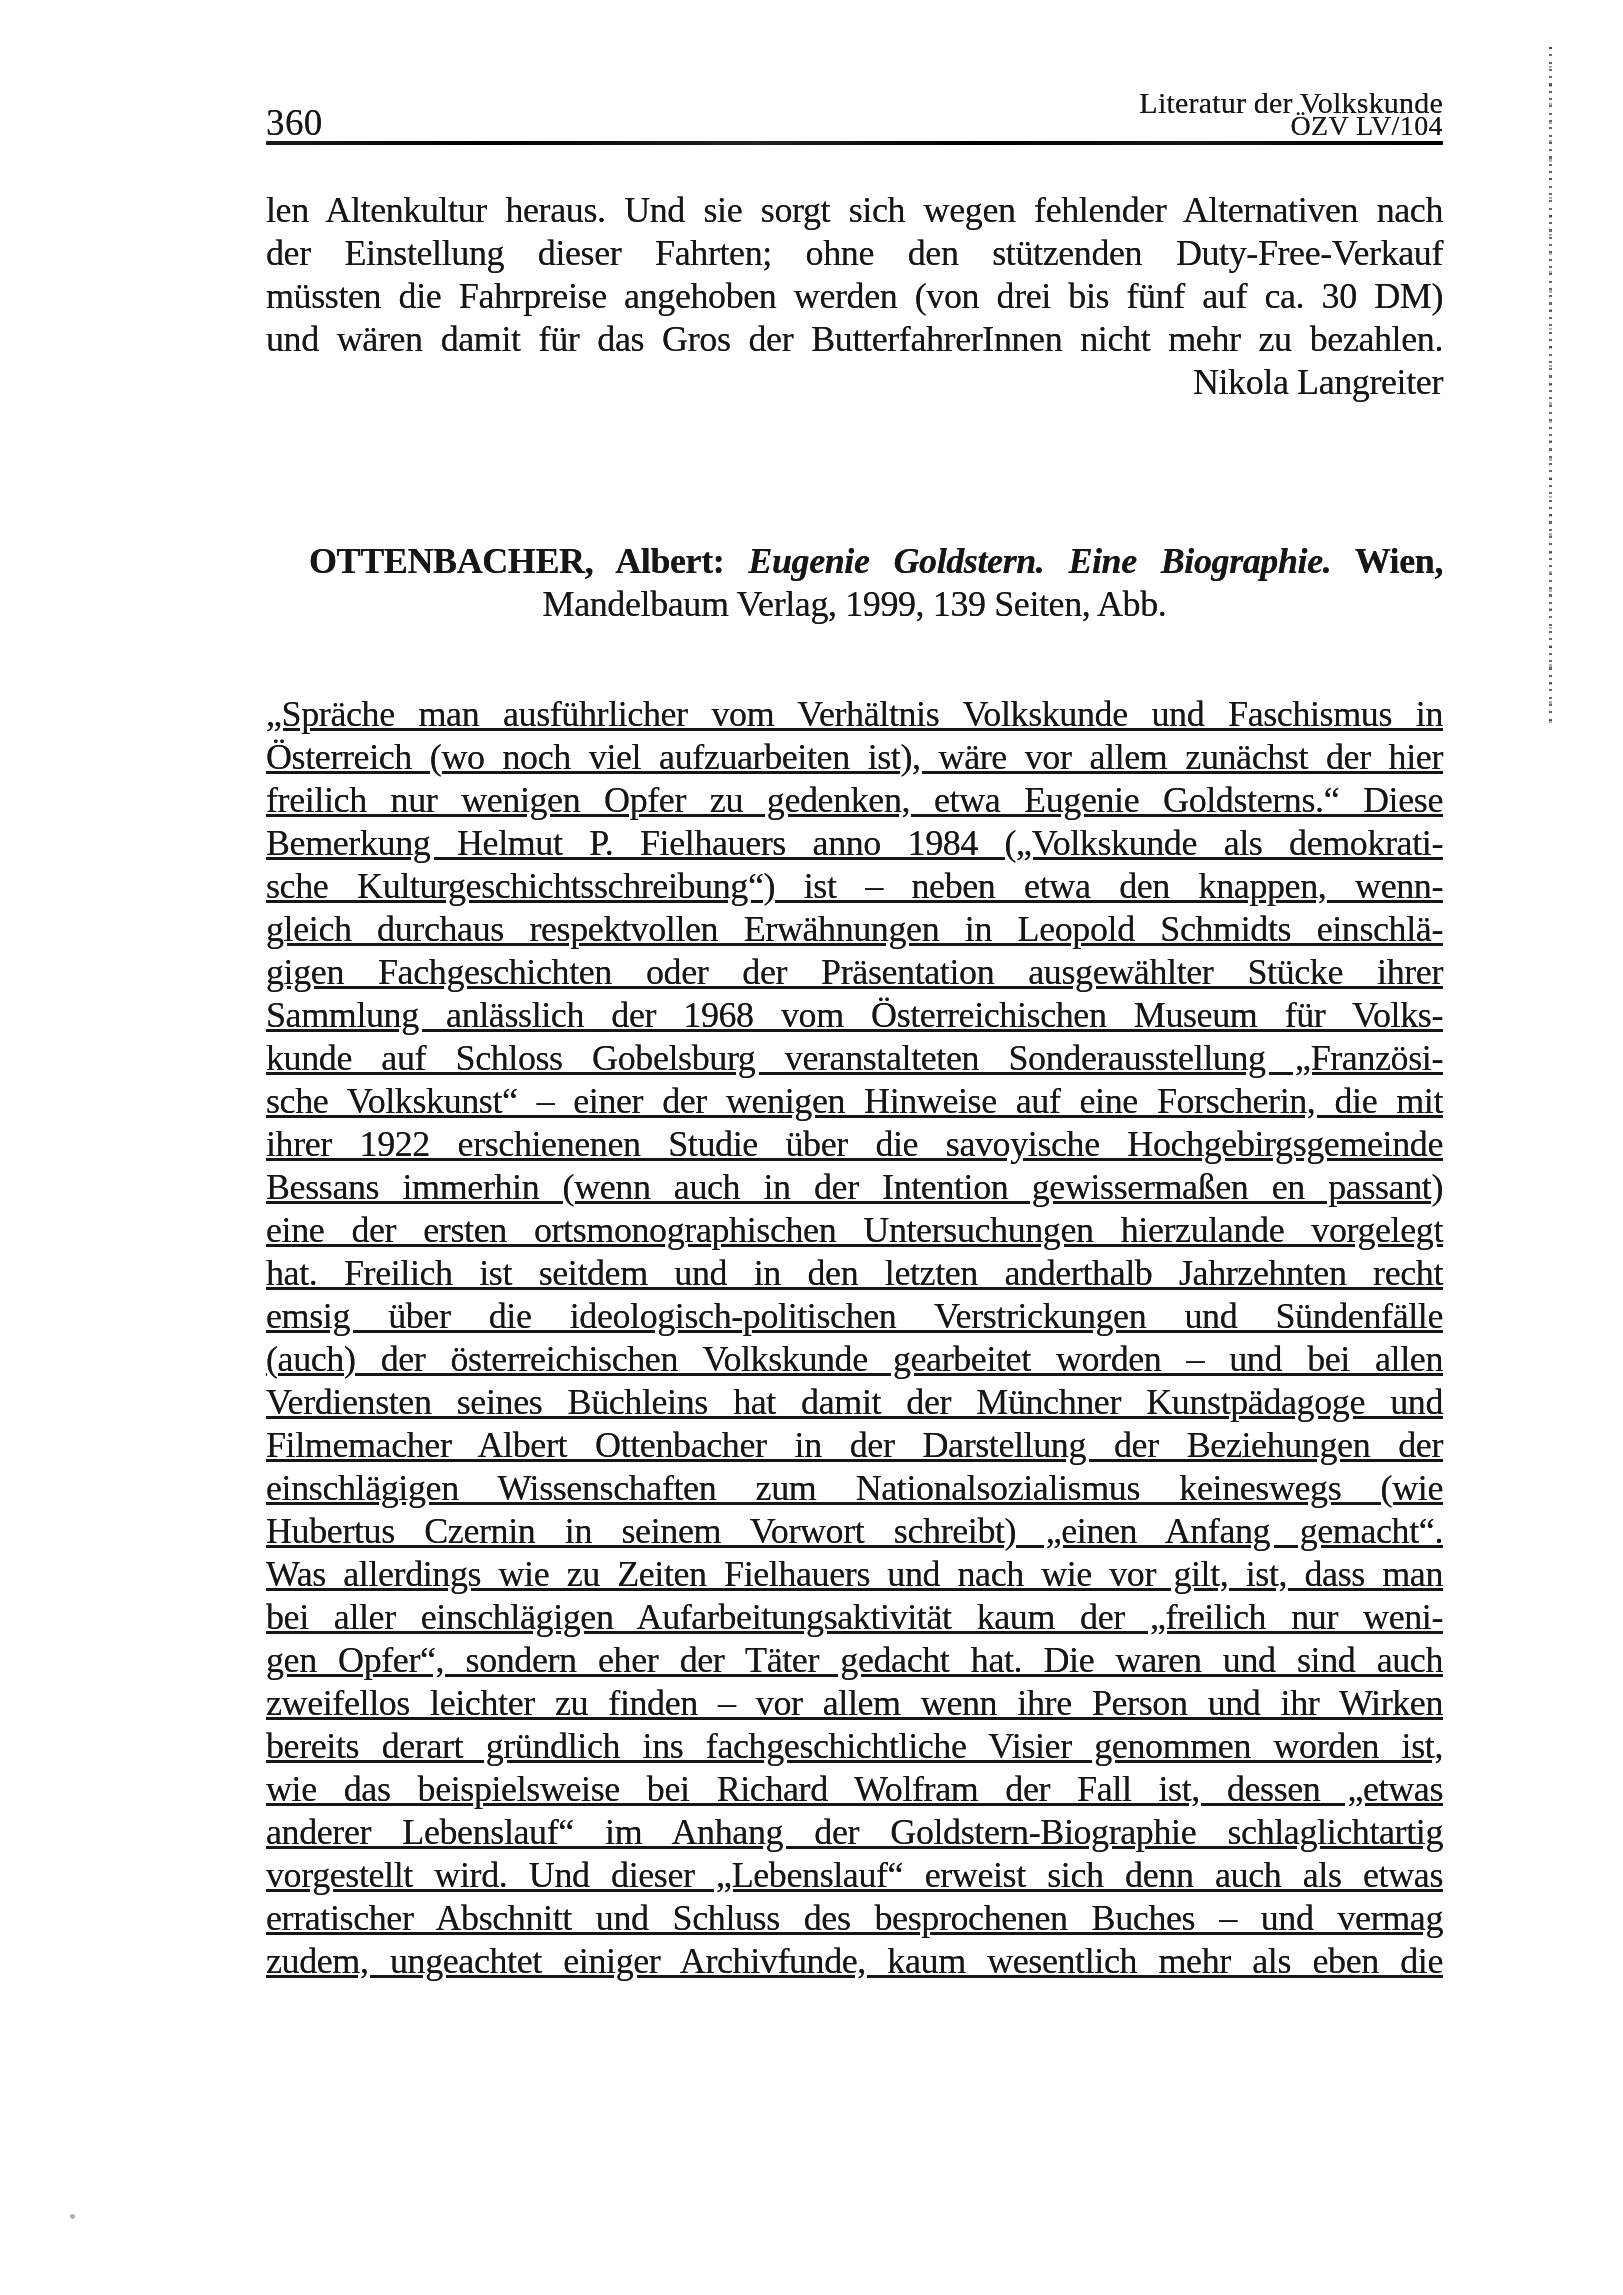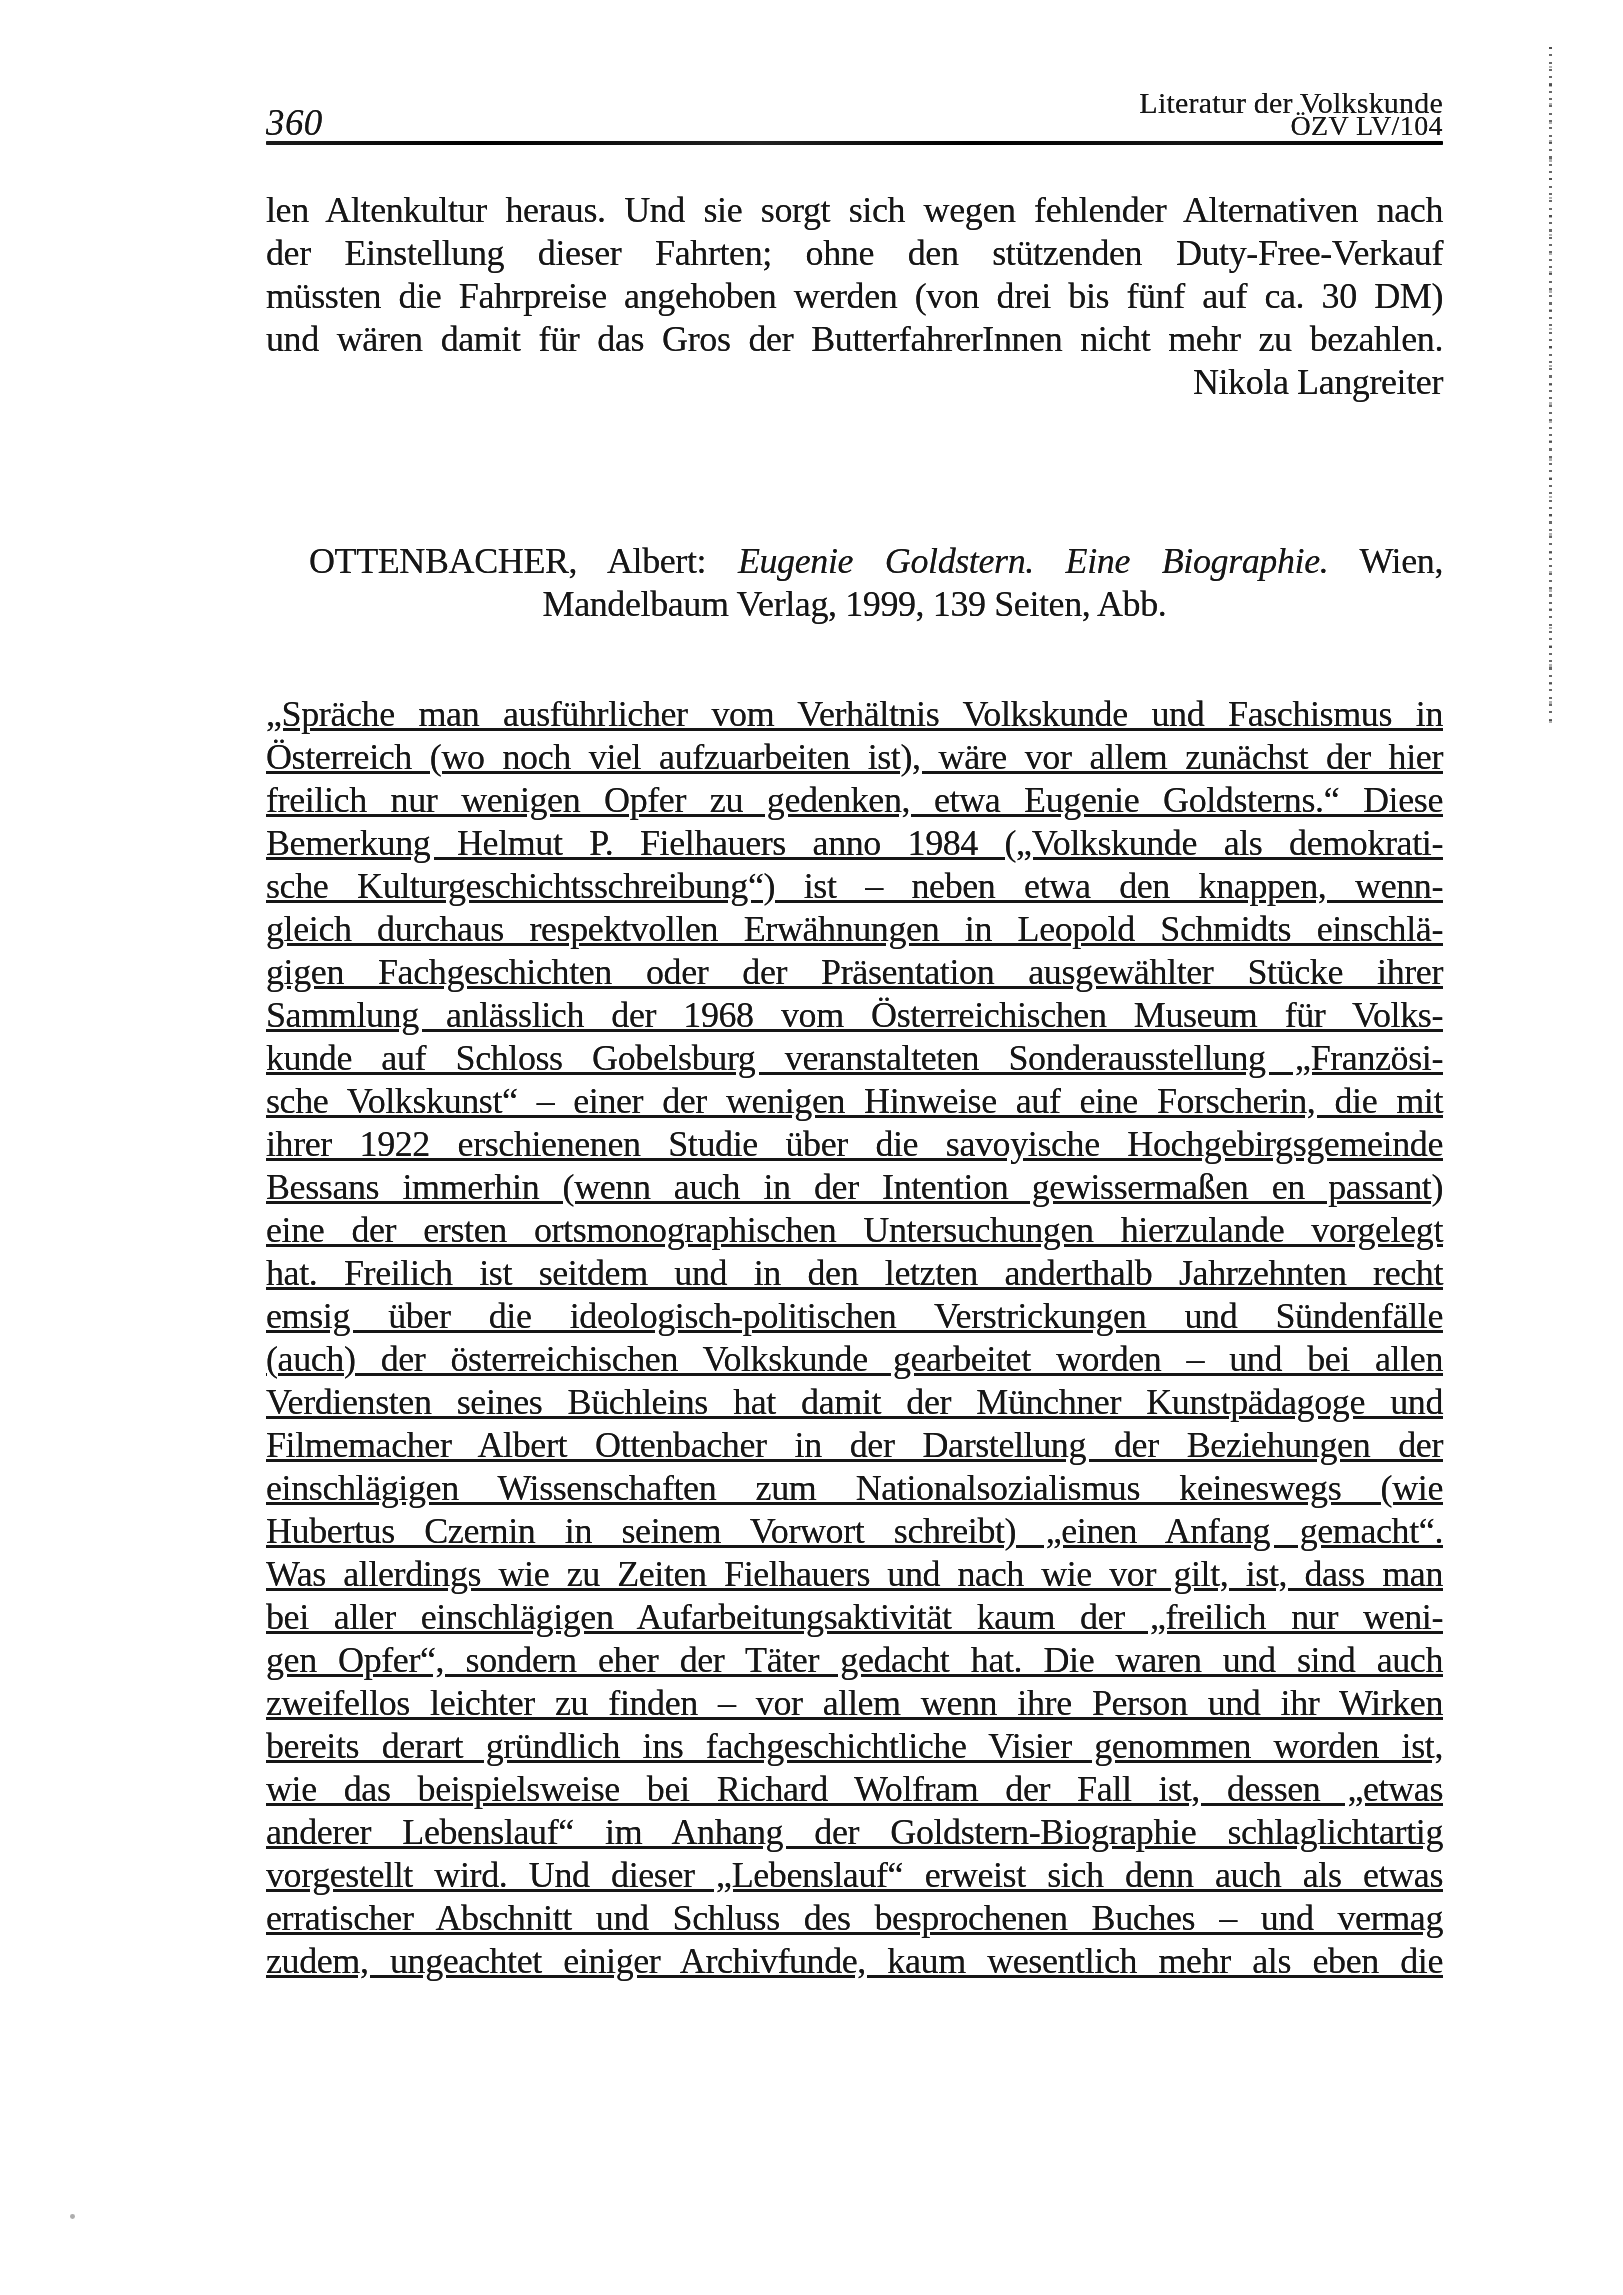--- a/index.html
+++ b/index.html
@@ -26,21 +26,20 @@
   .pg-header {
     display: flex;
     justify-content: space-between;
     align-items: baseline;
     height: 44px;
     text-shadow: 0 0 0.5px rgba(0,0,0,0.75);
   }
   .pg-number {
     font-size: 37px;
     letter-spacing: 0.4px;
-    font-style: italic;
   }
   .running-title {
     font-size: 30px;
     letter-spacing: 0.2px;
     
     position: absolute;
     left: 0; right: 0;
     text-align: right;
   }
   .journal-ref {
@@ -68,20 +67,21 @@
   }
   .para-continued { margin-top: 44px; }
   .signature {
     text-align: right;
   }
   .citation { margin-top: 136px; }
   .cit-line1 {
     padding-left: 43px;
     text-align: justify;
     text-align-last: justify;
+    font-weight: bold;
   }
   .cit-line2 { text-align: center; }
   .citation em { font-style: italic; }
   .para-review { margin-top: 67px; text-decoration: underline; }
   
   .artifact-dotline {
     position: absolute;
     left: 1549px;
     top: 47px;
     width: 3.2px;

